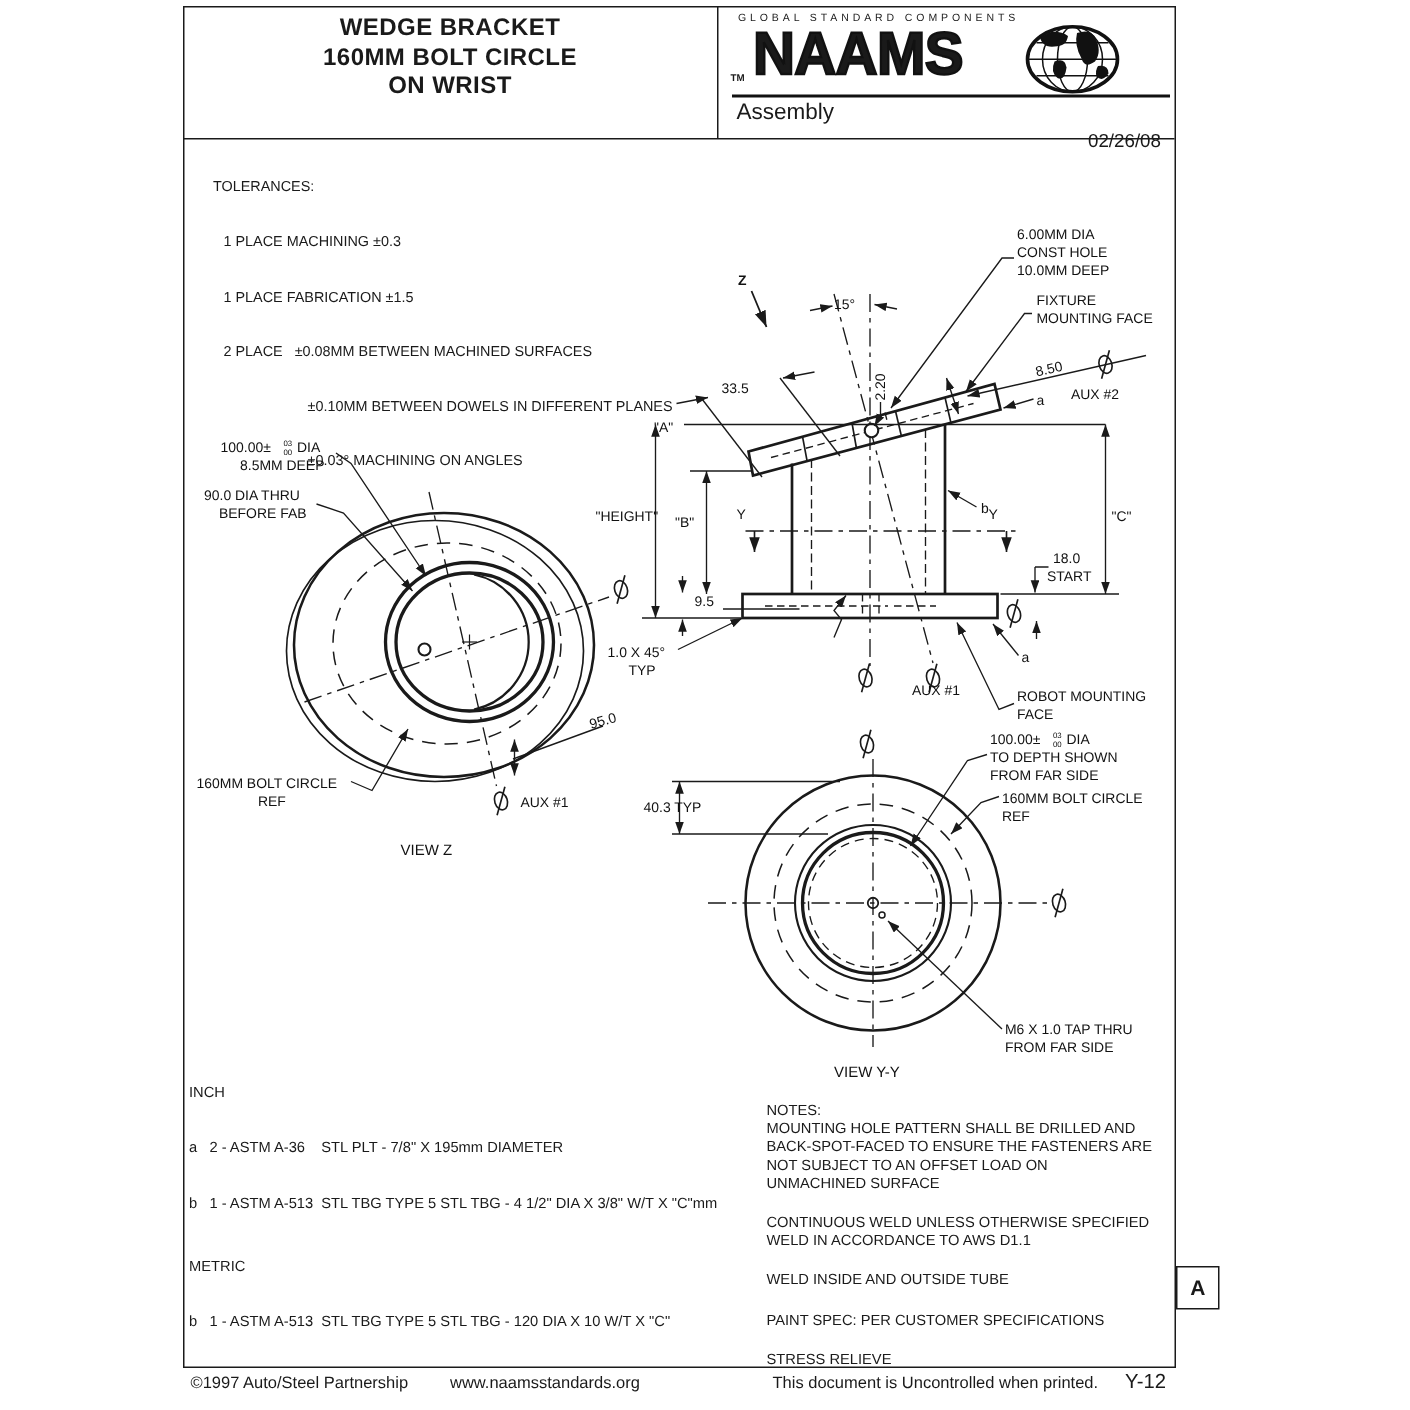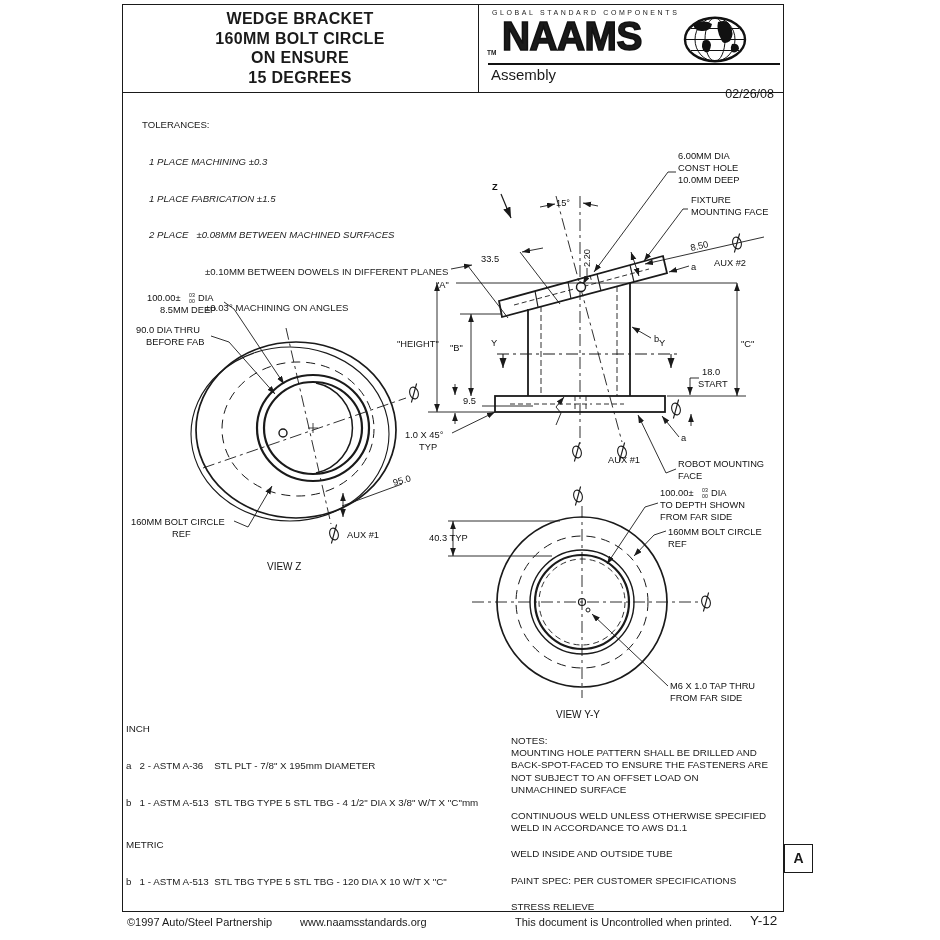--- a/index.html
+++ b/index.html
@@ -12,21 +12,21 @@
   .title-block{left:122px;top:9px;width:356px;text-align:center;
     font-size:16px;font-weight:bold;line-height:19.5px;letter-spacing:.3px;}
   .tagline{left:492px;top:9px;font-size:7px;letter-spacing:2.6px;color:#222;}
   .tm{left:487px;top:49px;font-size:6.5px;font-weight:bold;}
   .naams{left:502px;top:14px;font-size:40px;font-weight:bold;letter-spacing:-.5px;
     -webkit-text-stroke:1.6px #111;transform:scaleX(.97);transform-origin:left;}
   .logo-rule{left:488px;top:63px;width:292px;border-top:2.5px solid #111;}
   .assembly{left:491px;top:66px;font-size:15px;}
   .date{left:682px;top:69px;width:92px;text-align:right;font-size:12.5px;margin-top:18px;}
   .tol{left:130px;top:95px;font-size:9.6px;line-height:12.2px;white-space:pre;margin-left:12px;}
-  .tol .ind{padding-left:7px;font-style:italic;}
+  .tol .ind{padding-left:7px;}
   .tol .ind2{padding-left:63px;}
   .tblock{font-size:9.8px;line-height:12.2px;white-space:pre;}
   .gap{margin-top:6px;}
   .ng{margin-top:14px;}
   .rev-box{left:784px;top:844px;width:27px;height:27px;border:1.8px solid #1a1a1a;
     background:#fff;text-align:center;line-height:27px;font-size:14px;font-weight:bold;}
   .footer{top:916px;font-size:11px;}
   .pagecode{left:750px;top:913px;font-size:13.5px;}
   svg text{font-family:"Liberation Sans",sans-serif;font-size:9.3px;fill:#111;}
   svg .tiny{font-size:5.2px;}
@@ -37,22 +37,21 @@
 
 <div id="page">
 
   <div class="abs frame"></div>
   <div class="abs hline" style="left:122px;top:92px;width:661px;"></div>
   <div class="abs vline" style="left:478px;top:4px;height:88px;"></div>
 
   <div class="abs title-block">
     <div>WEDGE BRACKET</div>
     <div>160MM BOLT CIRCLE</div>
-    <div>ON ENSURE</div>
-    <div>15 DEGREES</div>
+    <div>ON WRIST</div>
   </div>
 
   <div class="abs tagline">GLOBAL STANDARD COMPONENTS</div>
   <div class="abs tm">TM</div>
   <div class="abs naams">NAAMS</div>
   <svg class="abs" style="left:683px;top:16px;" width="64" height="47" viewBox="0 0 64 47">
     <defs>
         <clipPath id="gclip">
           <ellipse cx="32" cy="23.5" rx="29.5" ry="21"></ellipse>
         </clipPath>

